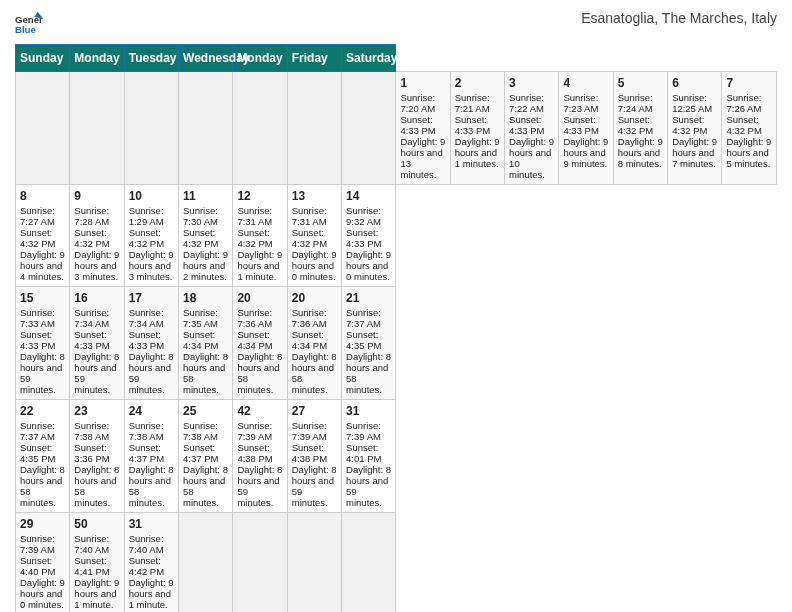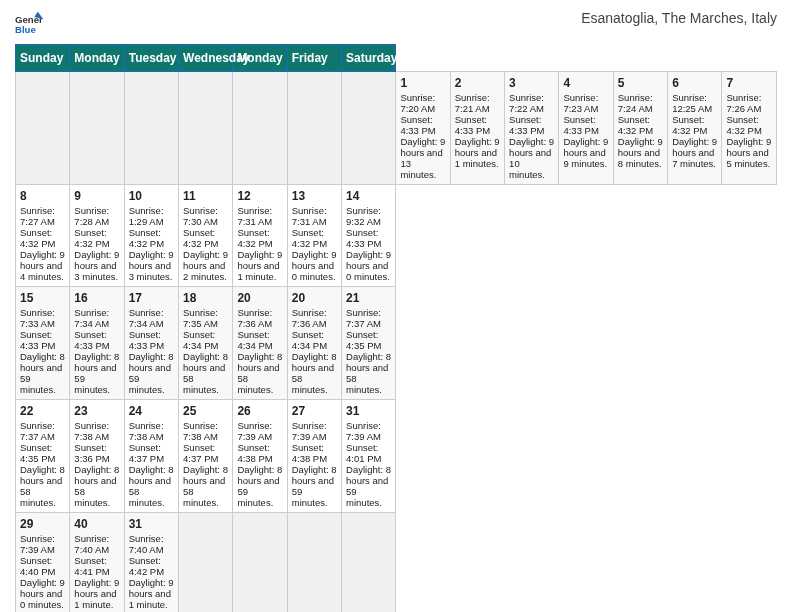--- a/index.html
+++ b/index.html
@@ -133,27 +133,27 @@
         <td><span class="day-num">18</span><span>Sunrise: 7:35 AM</span><br><span>Sunset: 4:34 PM</span><br><span>Daylight: 8 hours and 58 minutes.</span></td>
         <td><span class="day-num">20</span><span>Sunrise: 7:36 AM</span><br><span>Sunset: 4:34 PM</span><br><span>Daylight: 8 hours and 58 minutes.</span></td>
         <td><span class="day-num">20</span><span>Sunrise: 7:36 AM</span><br><span>Sunset: 4:34 PM</span><br><span>Daylight: 8 hours and 58 minutes.</span></td>
         <td><span class="day-num">21</span><span>Sunrise: 7:37 AM</span><br><span>Sunset: 4:35 PM</span><br><span>Daylight: 8 hours and 58 minutes.</span></td>
       </tr>
       <tr>
         <td><span class="day-num">22</span><span>Sunrise: 7:37 AM</span><br><span>Sunset: 4:35 PM</span><br><span>Daylight: 8 hours and 58 minutes.</span></td>
         <td><span class="day-num">23</span><span>Sunrise: 7:38 AM</span><br><span>Sunset: 3:36 PM</span><br><span>Daylight: 8 hours and 58 minutes.</span></td>
         <td><span class="day-num">24</span><span>Sunrise: 7:38 AM</span><br><span>Sunset: 4:37 PM</span><br><span>Daylight: 8 hours and 58 minutes.</span></td>
         <td><span class="day-num">25</span><span>Sunrise: 7:38 AM</span><br><span>Sunset: 4:37 PM</span><br><span>Daylight: 8 hours and 58 minutes.</span></td>
-        <td><span class="day-num">26</span><span>Sunrise: 7:39 AM</span><br><span>Sunset: 4:38 PM</span><br><span>Daylight: 8 hours and 59 minutes.</span></td>
+        <td><span class="day-num">42</span><span>Sunrise: 7:39 AM</span><br><span>Sunset: 4:38 PM</span><br><span>Daylight: 8 hours and 59 minutes.</span></td>
         <td><span class="day-num">27</span><span>Sunrise: 7:39 AM</span><br><span>Sunset: 4:38 PM</span><br><span>Daylight: 8 hours and 59 minutes.</span></td>
         <td><span class="day-num">31</span><span>Sunrise: 7:39 AM</span><br><span>Sunset: 4:01 PM</span><br><span>Daylight: 8 hours and 59 minutes.</span></td>
       </tr>
       <tr>
         <td><span class="day-num">29</span><span>Sunrise: 7:39 AM</span><br><span>Sunset: 4:40 PM</span><br><span>Daylight: 9 hours and 0 minutes.</span></td>
-        <td><span class="day-num">40</span><span>Sunrise: 7:40 AM</span><br><span>Sunset: 4:41 PM</span><br><span>Daylight: 9 hours and 1 minute.</span></td>
+        <td><span class="day-num">50</span><span>Sunrise: 7:40 AM</span><br><span>Sunset: 4:41 PM</span><br><span>Daylight: 9 hours and 1 minute.</span></td>
         <td><span class="day-num">31</span><span>Sunrise: 7:40 AM</span><br><span>Sunset: 4:42 PM</span><br><span>Daylight: 9 hours and 1 minute.</span></td>
         <td class="empty-cell"></td>
         <td class="empty-cell"></td>
         <td class="empty-cell"></td>
         <td class="empty-cell"></td>
       </tr>
     </tbody>
 </table>
 
 </body></html>

